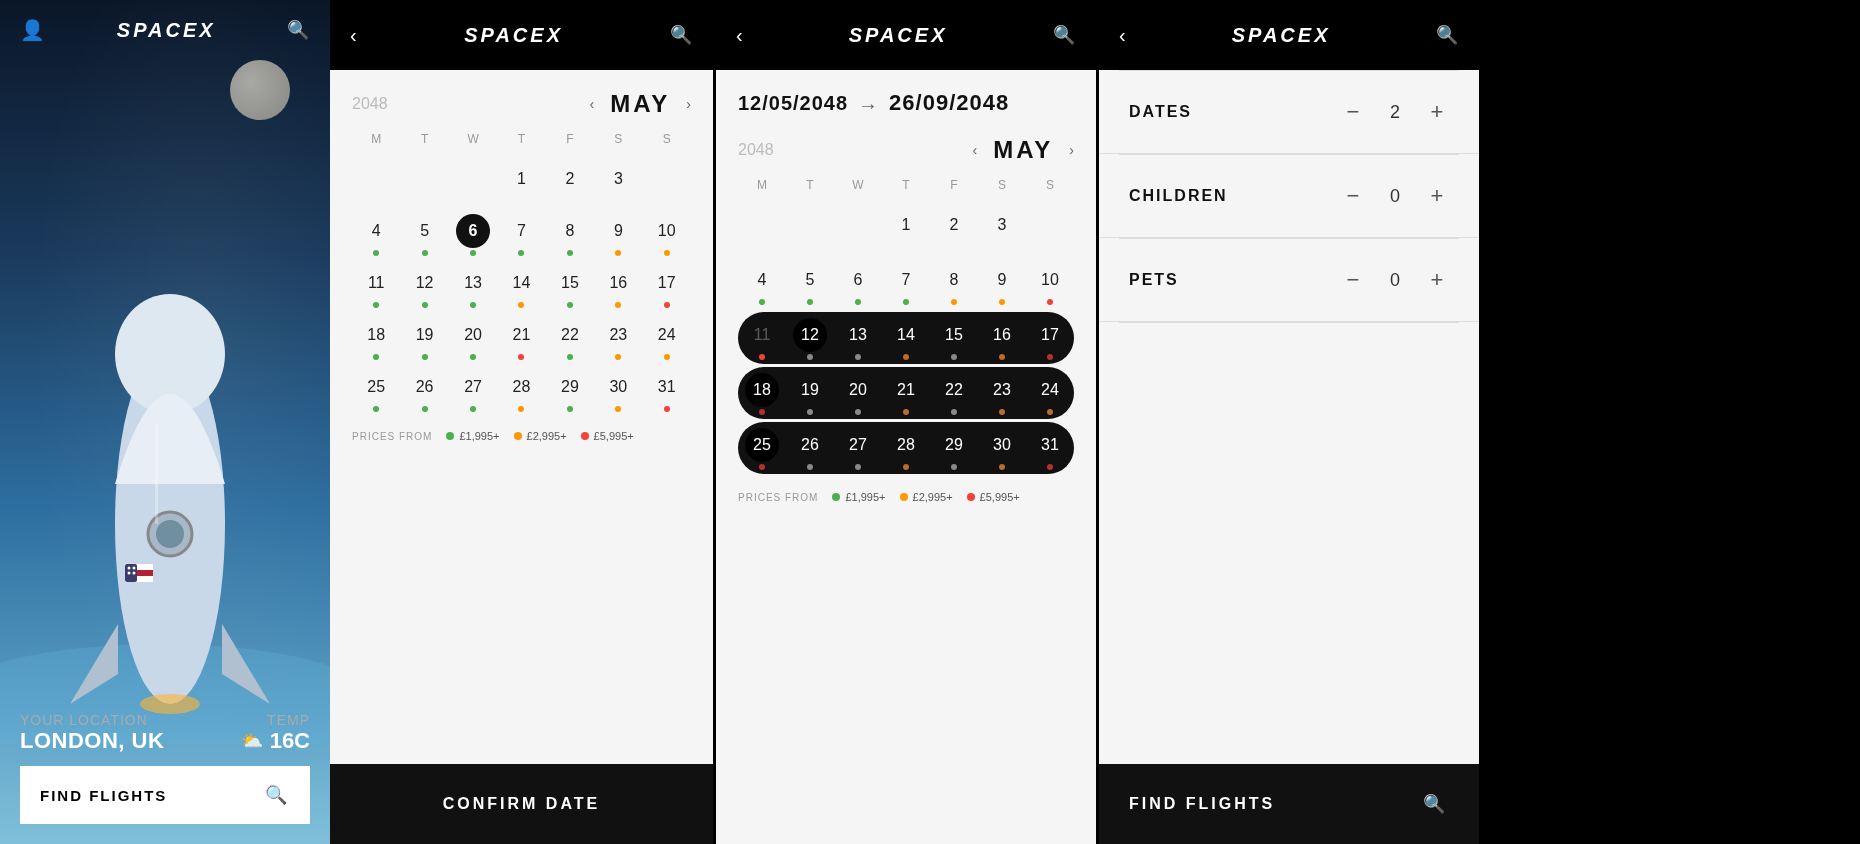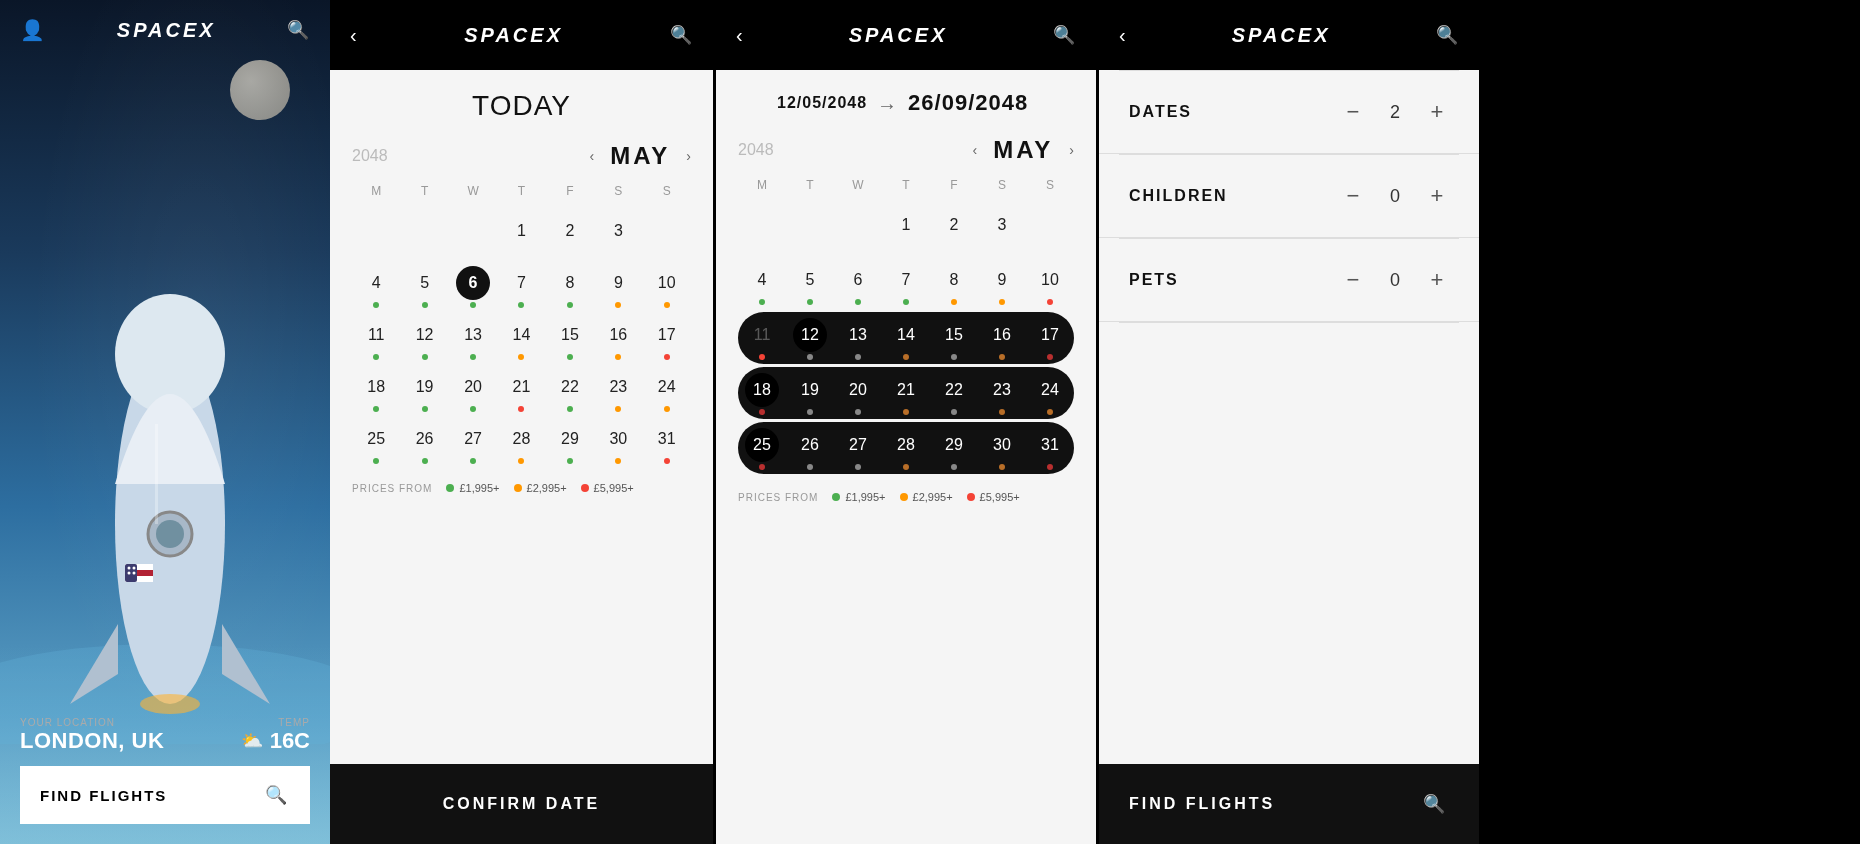--- a/index.html
+++ b/index.html
@@ -61,21 +61,21 @@
       position: absolute;
       bottom: 90px;
       left: 0;
       right: 0;
       padding: 0 20px;
       z-index: 3;
       display: flex;
       justify-content: space-between;
       align-items: flex-end;
     }
-    .location-label { color: #aaa; font-size: 10px; text-transform: uppercase; letter-spacing: 1px; }
+    .location-label { color: #aaa; font-size: 14px; text-transform: uppercase; letter-spacing: 1px; }
     .location-value { color: white; font-size: 22px; font-weight: 700; letter-spacing: 0.5px; }
     .temp-block { text-align: right; }
     .temp-value { color: white; font-size: 22px; font-weight: 700; display: flex; align-items: center; gap: 6px; }
     .hero-find-btn {
       position: absolute;
       bottom: 20px;
       left: 20px;
       right: 20px;
       background: white;
       border: none;
@@ -282,21 +282,20 @@
 </div>
 
 <div class="panel-calendar">
   <div class="cal-nav">
     <span style="color:white;font-size:20px;">‹</span>
     <span class="spacex-logo" style="color:white;">SPACEX</span>
     <span style="color:white;font-size:18px;">🔍</span>
   </div>
 
   <div class="cal-body">
-    <div class="cal-header-date">TODAY</div>
 
     <div class="cal-year-month">
       <span class="cal-year">2048</span>
       <div class="cal-month-nav">
         <span class="cal-arrow">‹</span>
         <span class="cal-month">MAY</span>
         <span class="cal-arrow">›</span>
       </div>
     </div>
 
@@ -473,21 +472,21 @@
 
 <div class="panel-calendar">
   <div class="cal-nav">
     <span style="color:white;font-size:20px;">‹</span>
     <span class="spacex-logo" style="color:white;">SPACEX</span>
     <span style="color:white;font-size:18px;">🔍</span>
   </div>
 
   <div class="cal-body">
     <div class="cal-header-date dual">
-      <span style="font-weight:700;font-size:16px;color:#111;margin-left:39px;">12/05/2048</span>
+      <span style="font-weight:700;font-size:20px;color:#111;">12/05/2048</span>
       <span style="font-size:20px;color:#666;">→</span>
       <span style="font-weight:700;font-size:22px;color:#111;">26/09/2048</span>
     </div>
 
     <div class="cal-year-month">
       <span class="cal-year">2048</span>
       <div class="cal-month-nav">
         <span class="cal-arrow">‹</span>
         <span class="cal-month">MAY</span>
         <span class="cal-arrow">›</span>

